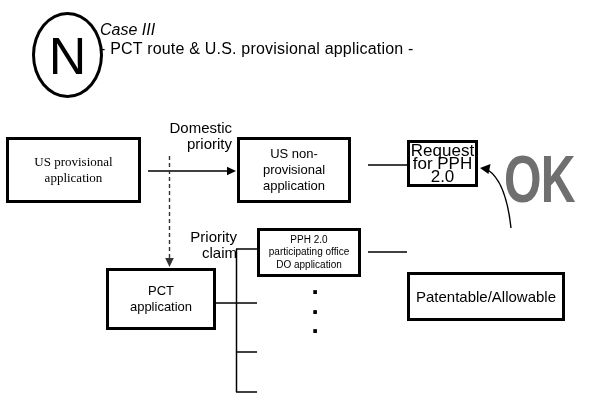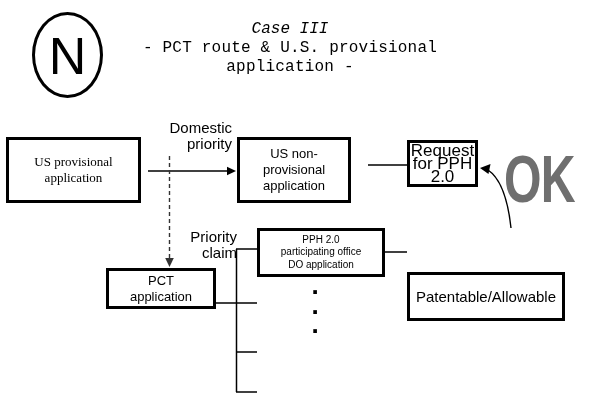--- a/index.html
+++ b/index.html
@@ -7,34 +7,34 @@
     position:relative;width:615px;height:412px;background:#ffffff;overflow:hidden;
     font-family:"Liberation Sans","DejaVu Sans",sans-serif;color:#000;
   }
   .connectors{position:absolute;left:0;top:0;width:615px;height:412px;}
   .logo{
     position:absolute;left:32px;top:12px;width:71px;height:86px;
     border:3px solid #000;border-radius:50%;box-sizing:border-box;
     display:flex;align-items:center;justify-content:center;background:#fff;
   }
   .logo-letter{font-size:52px;font-weight:400;line-height:1;margin-top:2px;}
-  .titleblock{position:absolute;left:100px;top:20px;width:380px;text-align:center;font-family:Liberation Mono, monospace;}
+  .titleblock{position:absolute;left:100px;top:20px;width:380px;text-align:left;}
   .title{font-size:16px;font-style:italic;line-height:19px;}
   .subtitle{font-size:16px;line-height:19px;letter-spacing:0.2px;}
   .box{
     position:absolute;box-sizing:border-box;background:#fff;border:3px solid #000;
     display:flex;align-items:center;justify-content:center;text-align:center;
     white-space:pre-line;font-size:13px;line-height:16px;
   }
   .box-us-provisional{left:6px;top:137px;width:135px;height:66px;font-family:Liberation Serif, serif;}
   .box-us-nonprovisional{left:237px;top:137px;width:114px;height:66px;}
   .box-request-pph{left:407px;top:140px;width:71px;height:47px;font-size:17px;line-height:13px;}
-  .box-pph-do{left:257px;top:228px;width:128px;height:49px;font-size:10px;line-height:12.5px;}
+  .box-pph-do{left:257px;top:228px;width:104px;height:49px;font-size:10px;line-height:12.5px;}
   .box-patentable{left:407px;top:228px;width:158px;height:49px;font-size:15px;margin-top:44px;}
-  .box-pct{left:106px;top:268px;width:110px;height:41px;}
+  .box-pct{left:106px;top:268px;width:110px;height:62px;}
   .edge-label{
     position:absolute;text-align:right;font-size:15px;line-height:15.5px;white-space:pre-line;
   }
   .label-domestic{left:150px;top:120px;width:82px;}
   .label-priority{left:157px;top:229px;width:80px;}
   .ok-text{
     position:absolute;left:504px;top:145px;font-size:67px;font-weight:bold;
     color:#6f6f6f;line-height:1;letter-spacing:-1px;
     transform:scaleX(0.72);transform-origin:left top;white-space:nowrap;
   }

